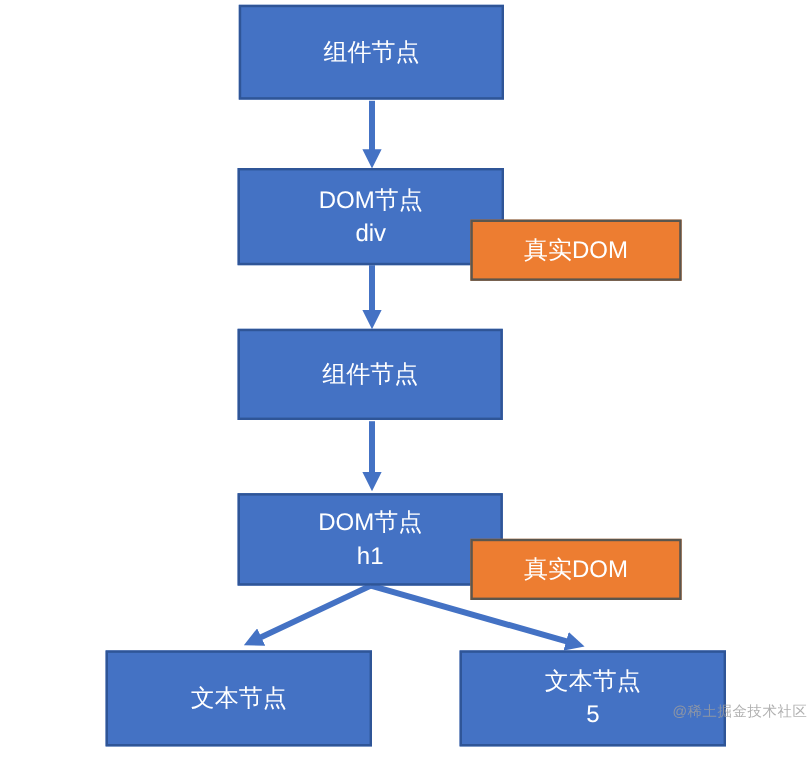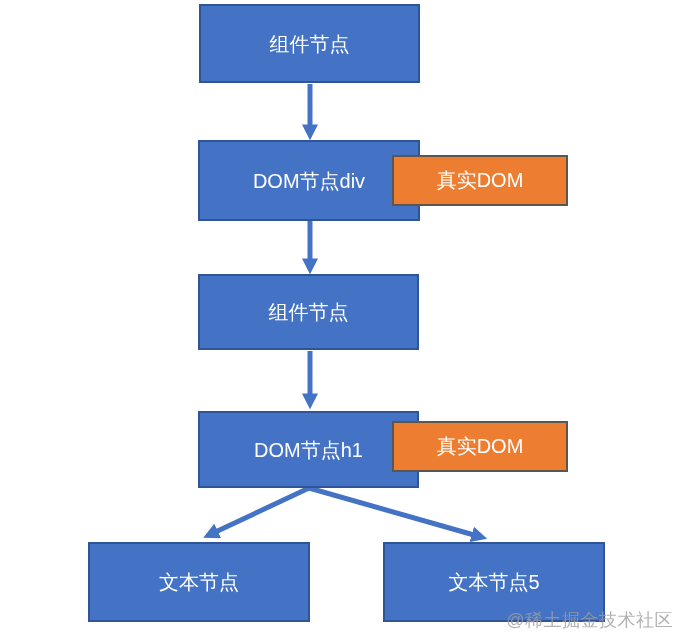--- a/index.html
+++ b/index.html
@@ -31,45 +31,47 @@
   }
   .arrow-layer line { stroke: var(--arrow); stroke-width: 5; }
   .arrowhead { fill: var(--arrow); }
   .node {
     position: absolute;
     z-index: 2;
     background: var(--node-fill);
     border: 2px solid var(--node-border);
     color: var(--text);
     display: flex;
+    flex-direction: column;
     align-items: center;
     justify-content: center;
     text-align: center;
     font-size: 20px;
     line-height: 28px;
   }
   .tag {
     position: absolute;
     z-index: 3;
     background: var(--tag-fill);
     border: 2px solid var(--tag-border);
     color: var(--text);
     display: flex;
     align-items: center;
     justify-content: center;
     font-size: 20px;
+    margin-top: 28px;
   }
   .watermark {
     position: absolute;
     z-index: 4;
-    top: 608px;
+    top: 585px;
     right: 4px;
     color: var(--watermark);
     opacity: 0.8;
-    font-size: 18px;
+    font-size: 12px;
     letter-spacing: 0.5px;
   }
 </style>
 </head>
 <body>
 
 <div class="canvas">
 
   <svg class="arrow-layer" width="677" height="640" viewBox="0 0 677 640" xmlns="http://www.w3.org/2000/svg">
     <defs>

